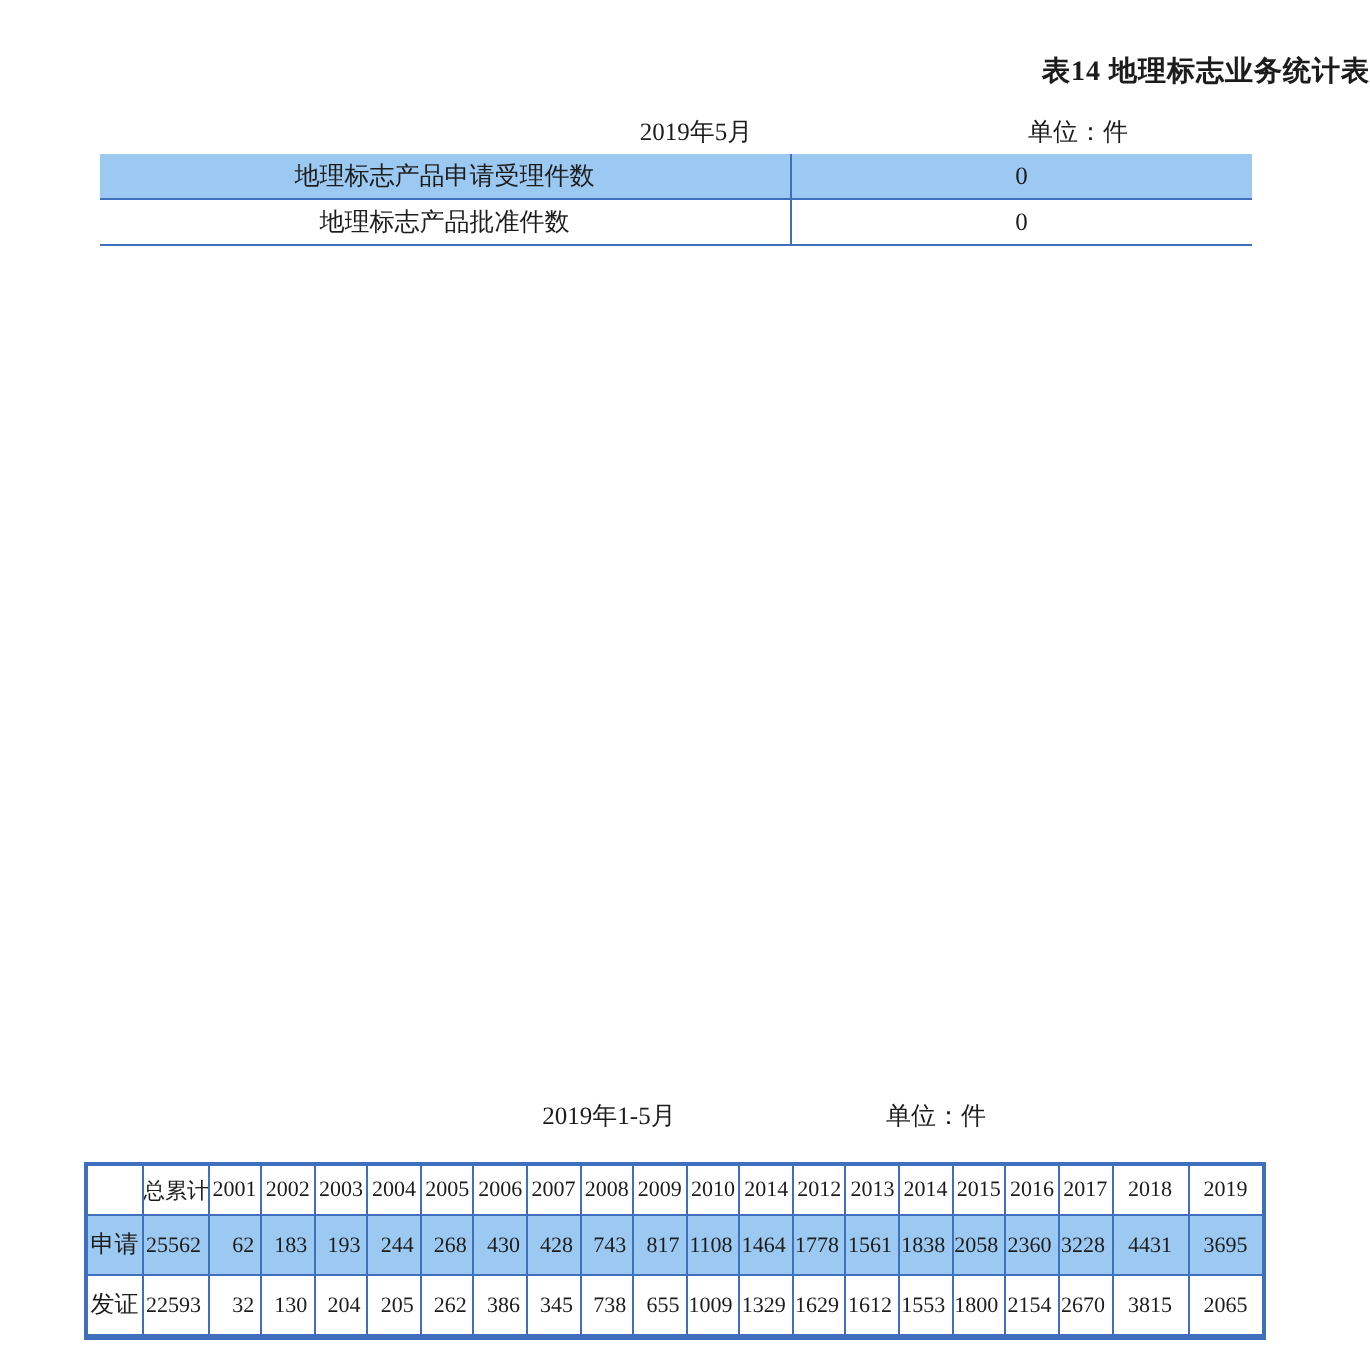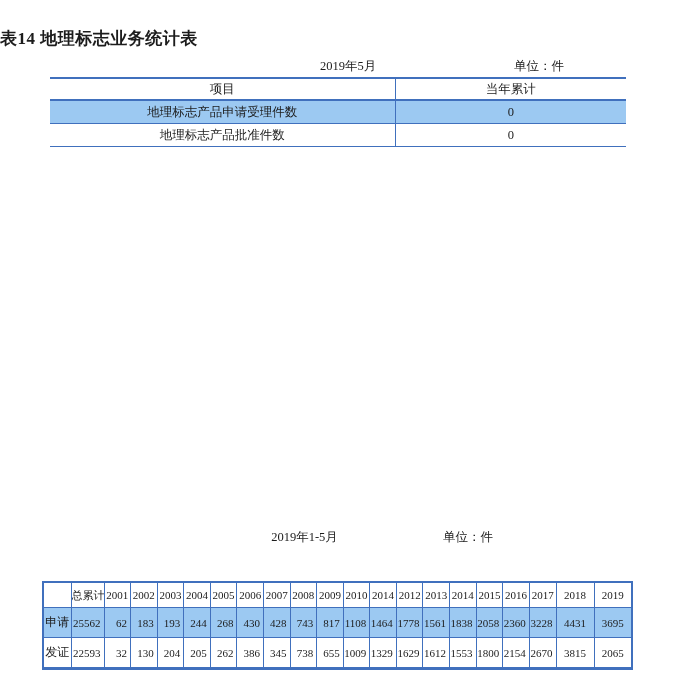--- a/index.html
+++ b/index.html
@@ -2,28 +2,28 @@
 <html><head>
 <meta charset="utf-8">
 <style>
   html,body{margin:0;padding:0;background:#ffffff;}
   .page{
     position:relative;width:685px;height:685px;background:#ffffff;overflow:hidden;
     font-family:"Liberation Serif","DejaVu Serif",serif;color:#1c1c1c;
     --grid:#4070bd;--hl:#9cc9f2;
   }
   .tbl-title{
-    position:absolute;font-weight:bold;font-size:17px;letter-spacing:0.5px;
-    text-align:left;white-space:nowrap;
+    position:absolute;font-weight:bold;font-size:14px;letter-spacing:0.5px;
+    text-align:right;white-space:nowrap;
   }
   #t14-title{top:27px;left:0;width:685px;}
   #t15-title{top:528px;left:42px;width:591px;transform:translateX(-33px);}
   .sub-row{position:absolute;height:17px;font-size:12.5px;}
   #t14-sub{top:58px;left:50px;width:576px;}
-  #t15-sub{top:529px;left:42px;width:591px;}
+  #t15-sub{top:550px;left:42px;width:591px;}
   .sub-period{position:absolute;left:50%;white-space:nowrap;}
   #t14-sub .sub-period{transform:translateX(calc(-50% + 10px));}
   #t15-sub .sub-period{transform:translateX(calc(-50% - 33px));}
   .sub-unit{position:absolute;white-space:nowrap;}
   #t14-sub .sub-unit{right:62px;}
   #t15-sub .sub-unit{right:140px;}
 
   
   #t14{
     position:absolute;top:77px;left:50px;width:576px;
@@ -69,24 +69,20 @@
     <span class="sub-period">2019年5月</span>
     <span class="sub-unit">单位：件</span>
   </div>
 
   <table id="t14">
     <colgroup>
         <col class="c-item">
         <col class="c-val">
       </colgroup>
     <tbody>
-      <tr class="hdr">
-        <th class="c1">项目</th>
-        <th>当年累计</th>
-      </tr>
       <tr class="hl">
         <td class="c1">地理标志产品申请受理件数</td>
         <td>0</td>
       </tr>
       <tr>
         <td class="c1">地理标志产品批准件数</td>
         <td>0</td>
       </tr>
     </tbody>
   </table>

